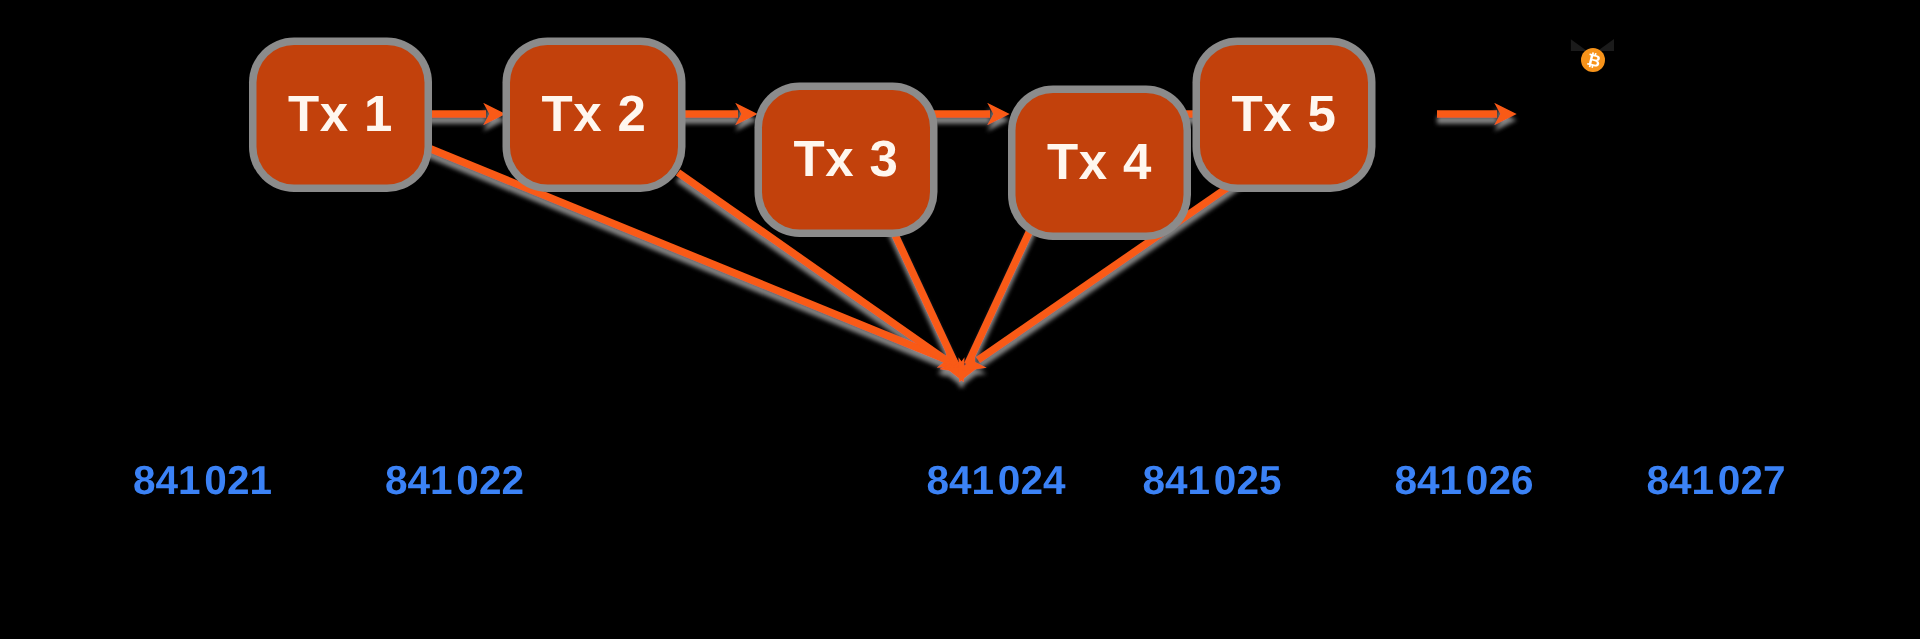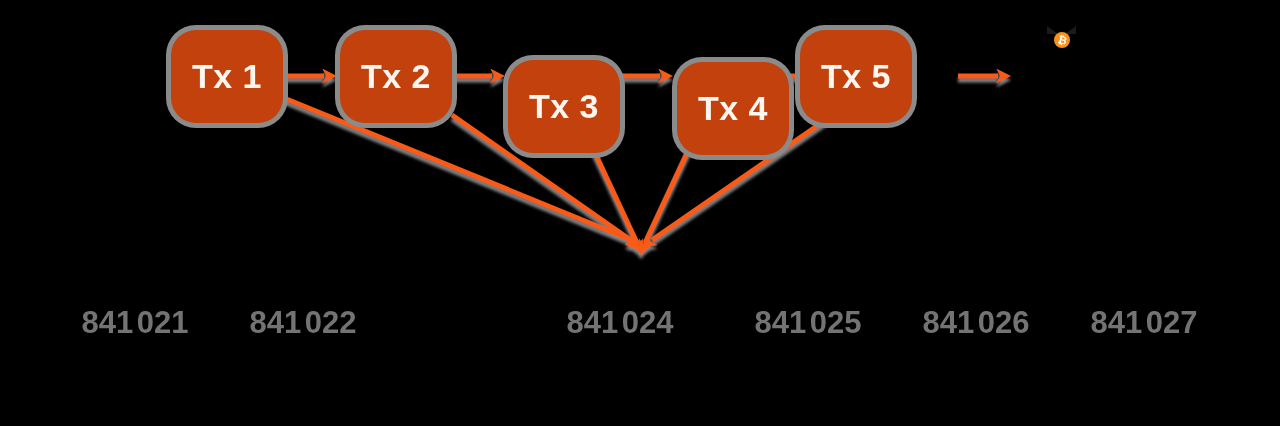--- a/index.html
+++ b/index.html
@@ -44,31 +44,31 @@
   .tx-1 { left: 171px; }
   .tx-2 { left: 340px; }
   .tx-3 { left: 508px; margin-top: 30px; }
   .tx-4 { left: 677px; margin-top: 32px; }
   .tx-5 { left: 800px; }
 
   .block-label {
     position: absolute;
     top: 307px;
     transform: translateX(-50%);
-    color: #737373;
-    font-size: 31px;
+    color: #3b82f6;
+    font-size: 27px;
     font-weight: bold;
     line-height: 1;
     white-space: nowrap;
     word-spacing: -5px;
   }
   .bh-1 { left: 135px; }
   .bh-2 { left: 303px; }
   .bh-3 { left: 471px; }
-  .bh-4 { left: 620px; }
+  .bh-4 { left: 664px; }
   .bh-5 { left: 808px; }
   .bh-6 { left: 976px; }
   .bh-7 { left: 1144px; }
 
   .btc-coin {
     position: absolute;
     left: 1054px;
     top: 32px;
     width: 16px;
     height: 16px;

